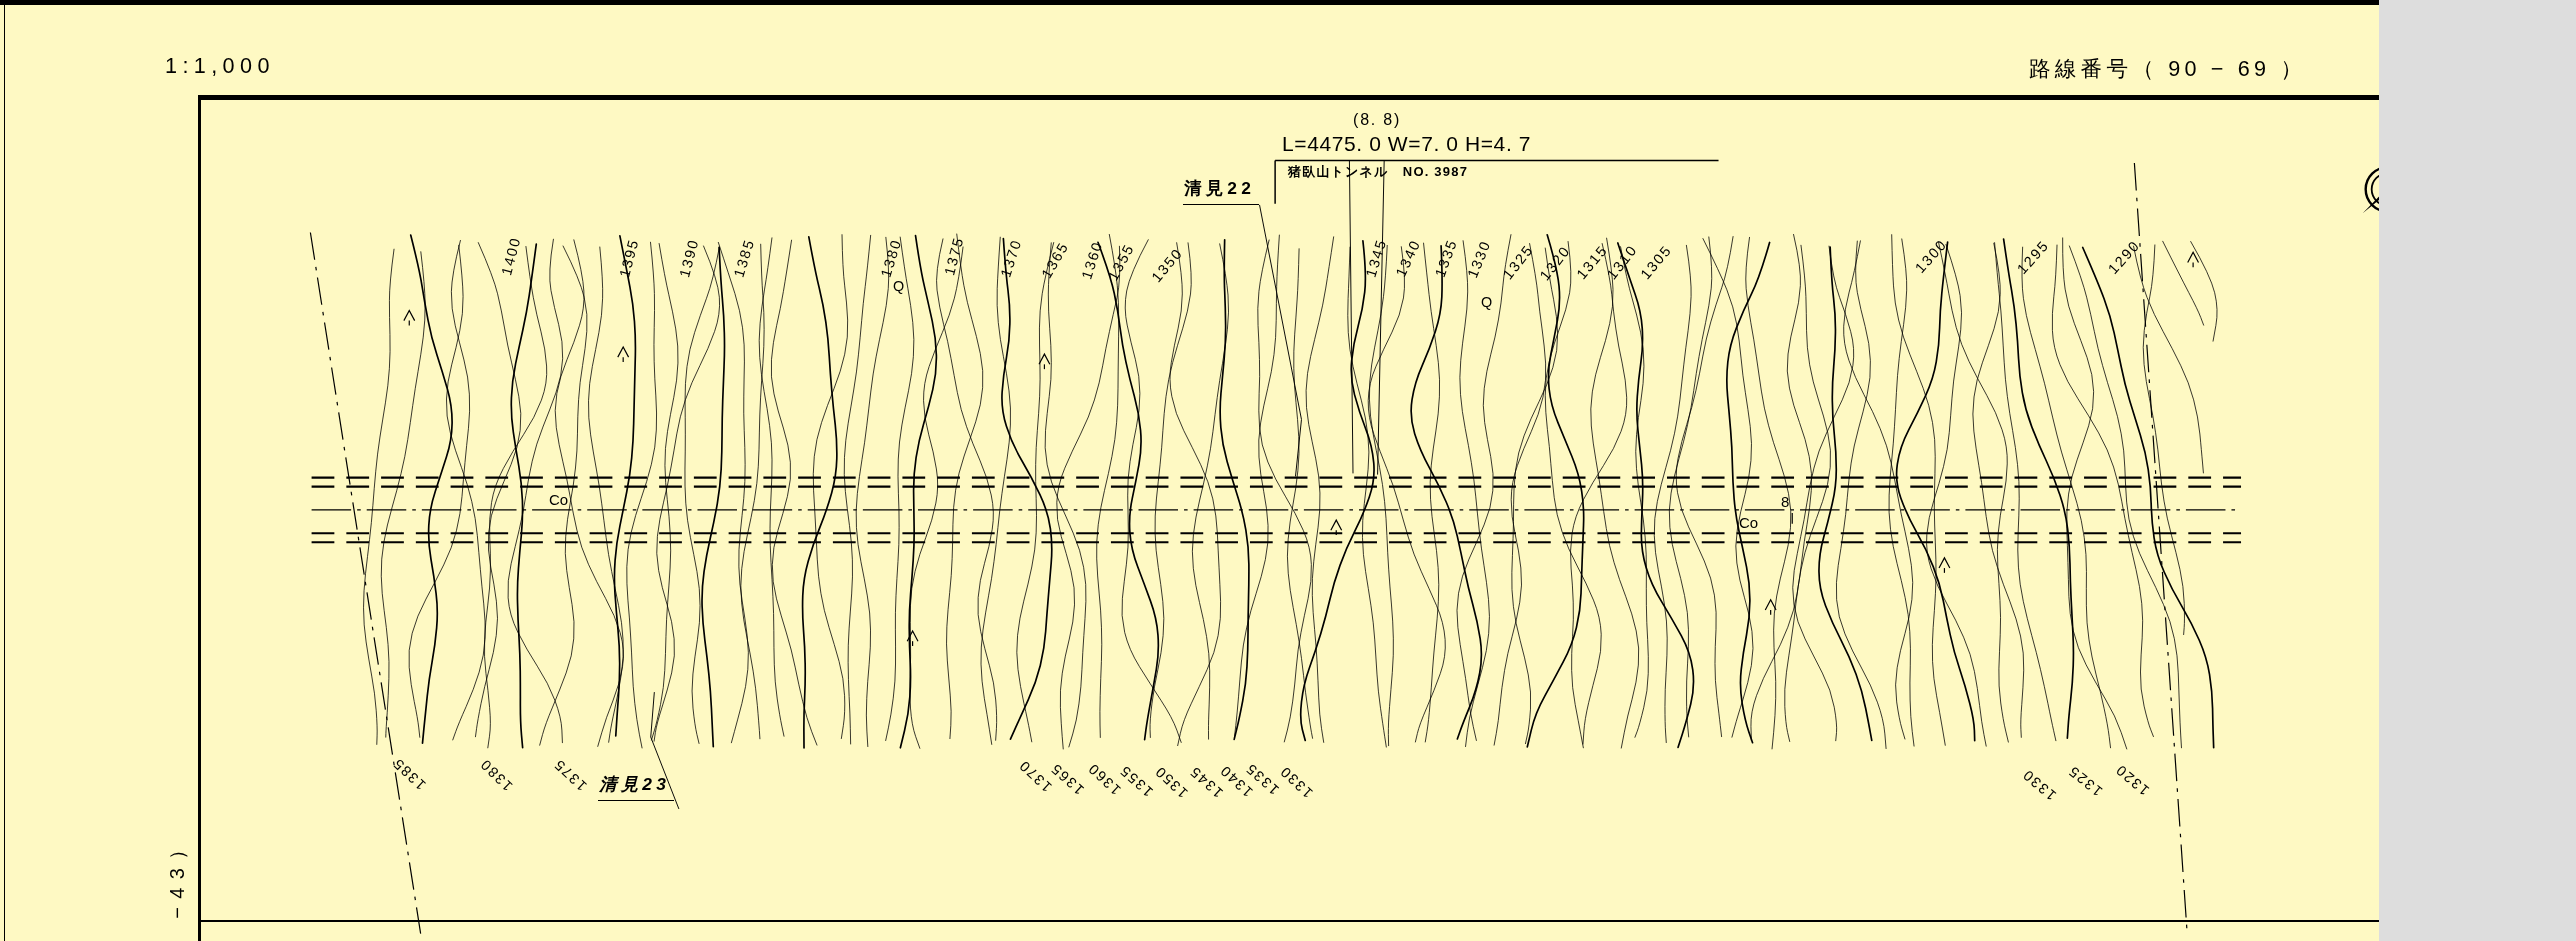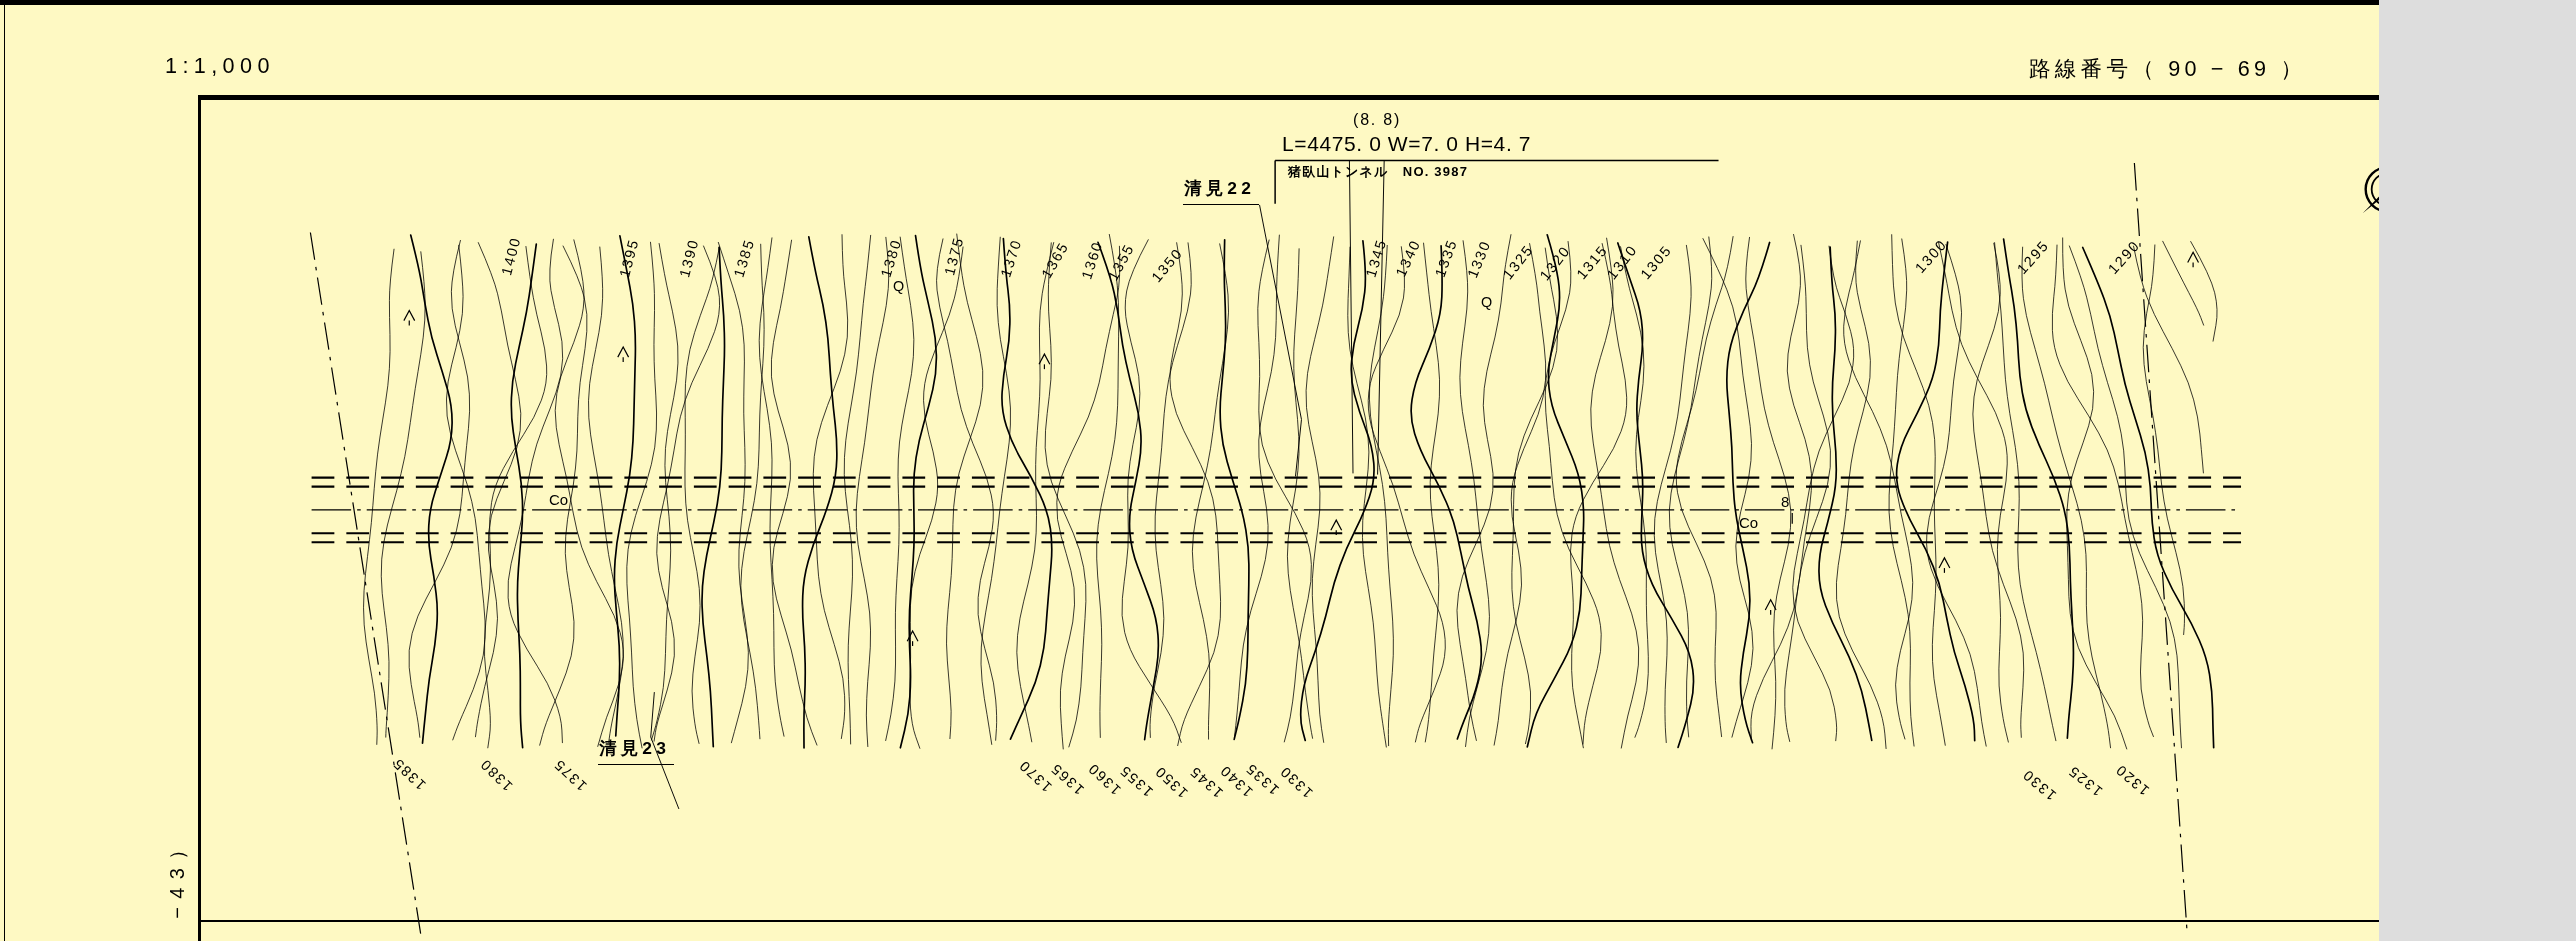--- a/index.html
+++ b/index.html
@@ -15,21 +15,21 @@
          border-top:5.4px solid #000;border-left:3px solid #000;border-right:5.4px solid #000;}
   .innerbottom{left:199px;top:920px;width:2272px;height:2.4px;background:#000;}
   #map-svg{left:0;top:0;}
   #label-layer{left:0;top:0;width:2576px;height:942px;}
   .a-paren{left:1353px;top:111px;font-size:16px;letter-spacing:1.8px;text-align:center;}
   .a-dims{left:1282px;top:132px;font-size:21px;letter-spacing:0.6px;white-space:nowrap;}
   .a-tunnel{left:1288px;top:163px;font-size:13px;font-weight:600;letter-spacing:1.2px;white-space:nowrap;}
   .station{font-size:17.4px;font-weight:bold;letter-spacing:4.2px;border-bottom:1.8px solid #000;
            padding:0 3.6px 3.6px 1.2px;white-space:nowrap;}
   .st22{left:1183px;top:176px;}
-  .st23{left:598px;top:736px;}
+  .st23{left:598px;top:772px;font-style:italic;}
   .mark{font-size:15px;}
   .co1{left:549px;top:491px;}
   .co2{left:1739px;top:514px;}
   .num8{left:1781px;top:493px;}
   .edge{font-size:20px;letter-spacing:8.4px;transform:translate(-50%,-50%) rotate(-90deg);white-space:nowrap;}
   .edge.l{left:177px;top:875px;}
   .edge.r{left:2511px;top:875px;}
   .clabel{position:absolute;font-size:14.4px;letter-spacing:1.8px;white-space:nowrap;}
   .qsym{position:absolute;font-size:14.4px;font-style:normal;}
 </style>

